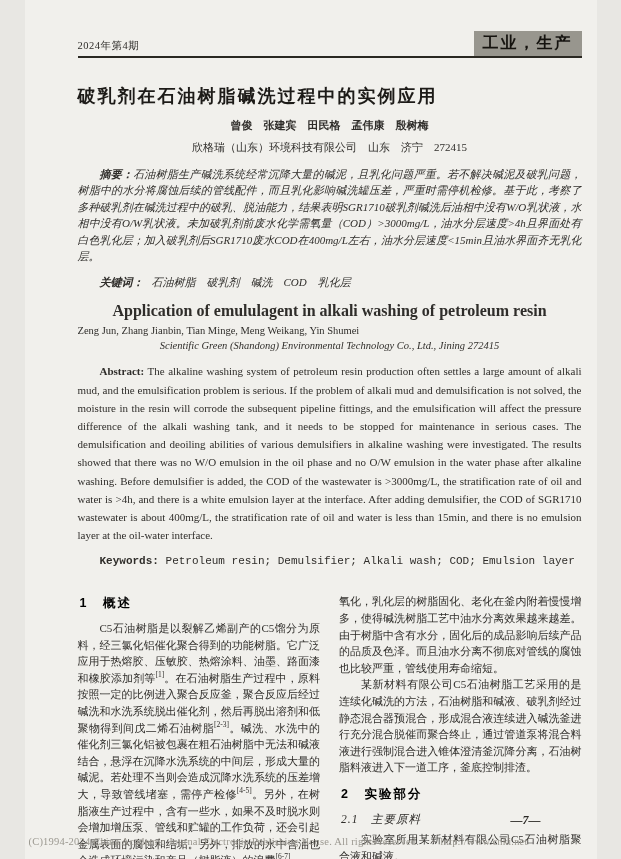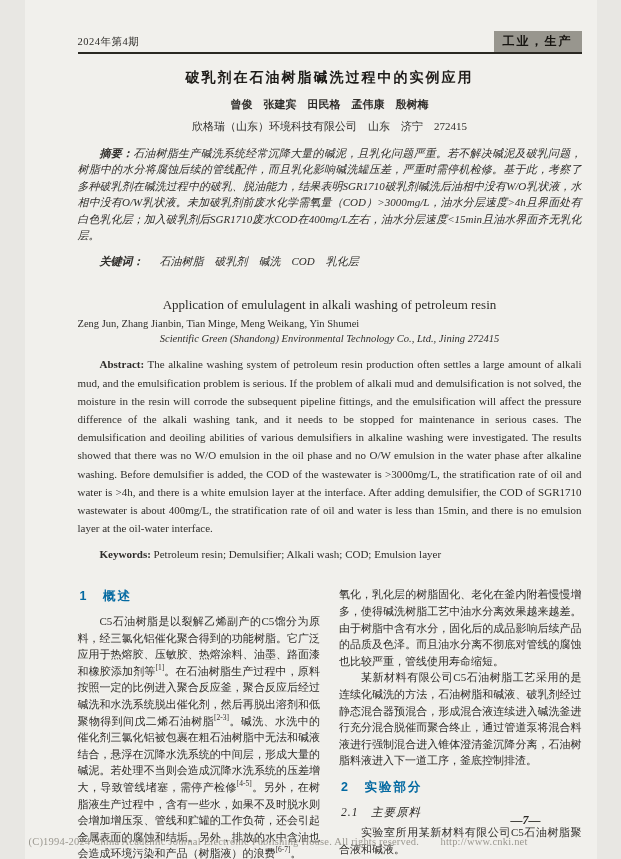--- a/index.html
+++ b/index.html
@@ -6,47 +6,47 @@
   .page {
     position:relative; width:572px; height:859px; margin:0 auto;
     background:#f1f0ec; overflow:hidden;
     font-family:"Liberation Serif", serif; color:#2f2d2a;
   }
   .content { position:absolute; left:53px; top:31px; width:504px; }
 
   .header { display:flex; justify-content:space-between; align-items:flex-end;
             border-bottom:2px solid #2a2822; }
   .issue { font-size:10.5px; padding-bottom:3px; letter-spacing:0.5px; }
-  .badge { background:#98968e; color:#15130f; font-weight:bold; font-size:12px;
+  .badge { background:#98968e; color:#15130f; font-weight:bold; font-size:16px;
            padding:2px 9px 2px 9px; letter-spacing:2px;
            font-family:"Liberation Sans", sans-serif; }
 
-  .cn-title  { margin-top:15px; text-align:center; font-size:14px; font-weight:bold;
+  .cn-title  { margin-top:26px; text-align:left; font-size:18px; font-weight:bold;
                letter-spacing:2px; color:#1d1b18; }
   .cn-authors{ margin-top:10px; text-align:center; font-size:11px; font-weight:bold; }
   .cn-affil  { margin-top:7px;  text-align:center; font-size:11px; }
 
   .cn-abstract { margin-top:11px; font-size:11px; line-height:16.4px;
                  font-style:italic; text-align:justify; text-indent:2em; }
   .cn-abstract b { font-style:italic; }
   .cn-keywords { margin-top:3px; font-size:11px; font-style:italic; text-indent:2em; }
-  .cn-keywords b { margin-right:16px; }
+  .cn-keywords b { margin-right:8px; }
 
-  .en-title   { margin-top:28px; text-align:center; font-size:13px; }
+  .en-title   { margin-top:12px; text-align:center; font-size:16px;font-weight:bold; }
   .en-authors { margin-top:5px;  font-size:10.5px; }
   .en-affil   { margin-top:4px;  text-align:center; font-size:10.5px; font-style:italic; }
   .en-abstract{ font-size:11px; line-height:18.2px;
                 text-align:justify; text-indent:2em; }
-  .en-keywords{ margin-top:2px; font-size:11px; text-indent:2em; }
+  .en-keywords{ margin-top:2px; font-size:11px; text-indent:2em;font-family:Liberation Mono, monospace; }
 
   .columns { display:flex; gap:19px; margin-top:26px; }
   .col { flex:1; min-width:0; font-size:11px; line-height:16.6px; }
 
   .b-h1 { font-family:"Liberation Sans", sans-serif; font-weight:bold;
-          font-size:12.5px; margin:10px 0 8px 2px; letter-spacing:2px; color:#0369a1; }
+          font-size:12.5px; margin:10px 0 8px 2px; letter-spacing:2px; color:#000000; }
   .col .b-h1:first-child { margin-top:2px; }
   .b-h2 { font-style:italic; font-weight:normal; font-size:11.5px;
           margin:4px 0 4px 2px; letter-spacing:1px; }
   .b-p  { margin:0; text-indent:2em; text-align:justify; }
   .b-pc { margin:0; text-align:justify; }
   sup { font-size:7.5px; line-height:0; vertical-align:super; }
 
   .page-number { position:absolute; right:56px; bottom:31px; font-size:12px;
                  font-style:italic; font-weight:bold; color:#2a2824; }
   .copyright { position:absolute; left:4px; bottom:10px; font-size:10.5px;

